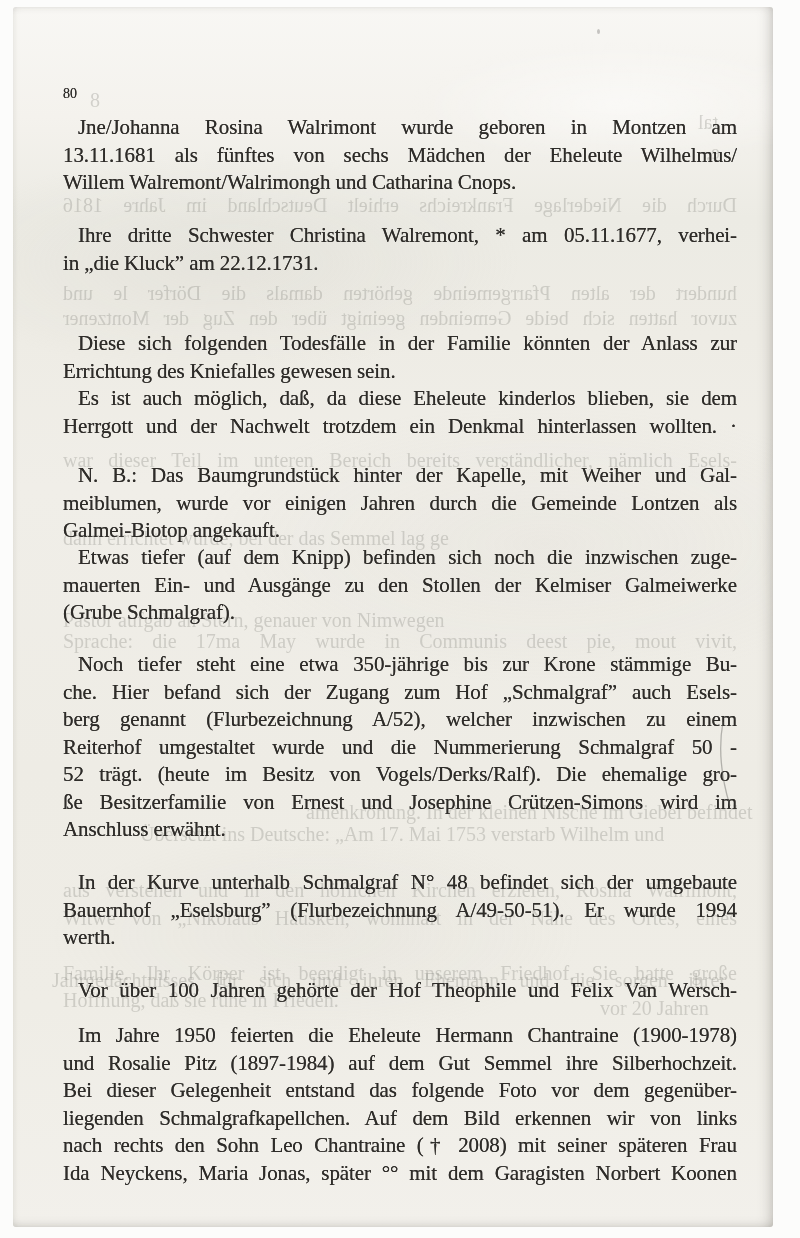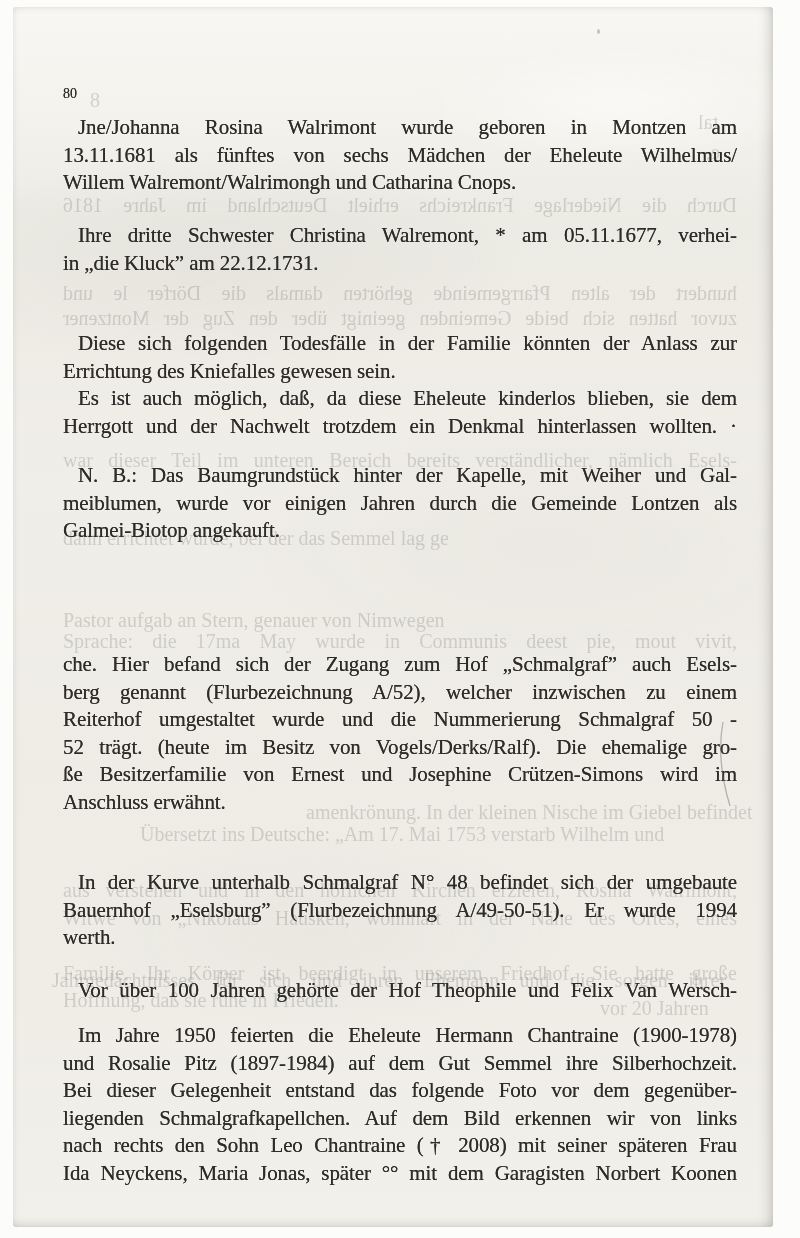--- a/index.html
+++ b/index.html
@@ -100,21 +100,27 @@
     </div>
   <div class="pblock" style="top:385px">
       <div class="pline ind">Es ist auch möglich, daß, da diese Eheleute kinderlos blieben, sie dem</div>
       <div class="pline">Herrgott und der Nachwelt trotzdem ein Denkmal hinterlassen wollten. ·</div>
     </div>
   <div class="pblock" style="top:462px">
       <div class="pline ind">N. B.: Das Baumgrundstück hinter der Kapelle, mit Weiher und Gal-</div>
       <div class="pline">meiblumen, wurde vor einigen Jahren durch die Gemeinde Lontzen als</div>
       <div class="pline ragged">Galmei-Biotop angekauft.</div>
     </div>
+  <div class="pblock" style="top:544px">
+      <div class="pline ind">Etwas tiefer (auf dem Knipp) befinden sich noch die inzwischen zuge-</div>
+      <div class="pline">mauerten Ein- und Ausgänge zu den Stollen der Kelmiser Galmeiwerke</div>
+      <div class="pline ragged">(Grube Schmalgraf).</div>
+    </div>
   <div class="pblock" style="top:651px">
+      <div class="pline ind">Noch tiefer steht eine etwa 350-jährige bis zur Krone stämmige Bu-</div>
       <div class="pline">che. Hier befand sich der Zugang zum Hof „Schmalgraf” auch Esels-</div>
       <div class="pline">berg genannt (Flurbezeichnung A/52), welcher inzwischen zu einem</div>
       <div class="pline">Reiterhof umgestaltet wurde und die Nummerierung Schmalgraf 50 -</div>
       <div class="pline">52 trägt. (heute im Besitz von Vogels/Derks/Ralf). Die ehemalige gro-</div>
       <div class="pline">ße Besitzerfamilie von Ernest und Josephine Crützen-Simons wird im</div>
       <div class="pline ragged">Anschluss erwähnt.</div>
     </div>
   <div class="pblock" style="top:869px">
       <div class="pline ind">In der Kurve unterhalb Schmalgraf N° 48 befindet sich der umgebaute</div>
       <div class="pline">Bauernhof „Eselsburg” (Flurbezeichnung A/49-50-51). Er wurde 1994</div>

